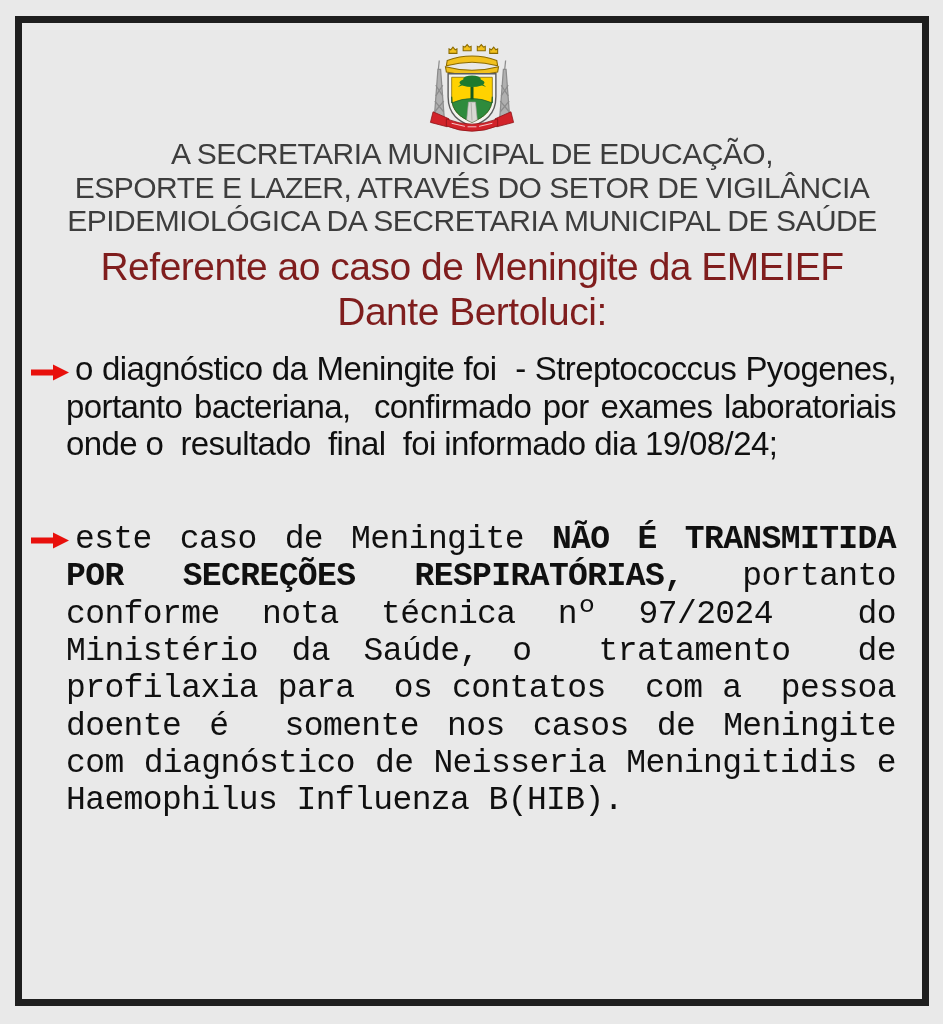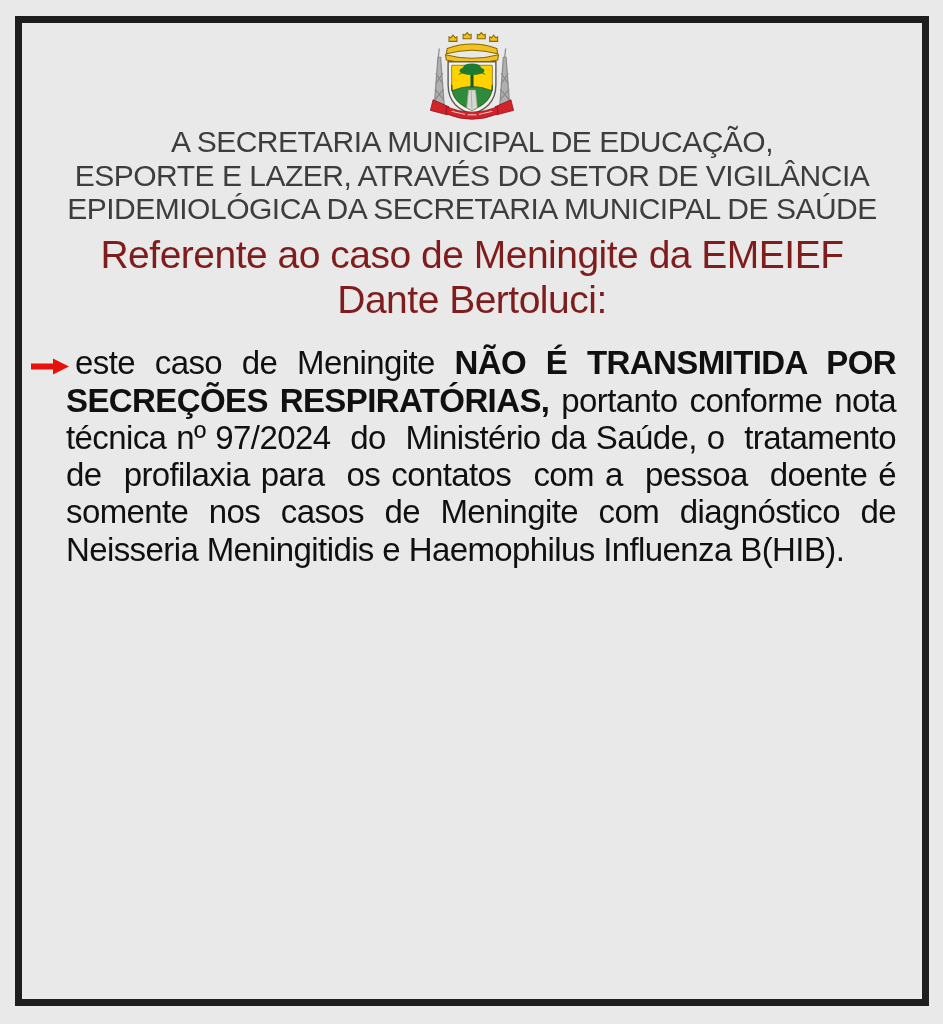--- a/index.html
+++ b/index.html
@@ -9,21 +9,21 @@
     font-family: "Liberation Sans", "DejaVu Sans", sans-serif;
     position: relative;
     overflow: hidden;
   }
   .frame {
     position: absolute;
     left: 15px; right: 14px; top: 16px; bottom: 18px;
     border: 7px solid var(--frame-black, #1e1e1e);
     background: var(--bg, #e9e9e9);
     overflow: hidden;
-    padding: 0 26px;
+    padding: 12px 26px;
     box-sizing: border-box;
     text-align: center;
   }
   .crest { display: block; margin: 6px auto 0; }
   .issuer {
     margin-top: 4px;
     font-size: 30px;
     line-height: 1.12;
     color: var(--header-gray, #3d3d3d);
     white-space: pre-line;
@@ -56,21 +56,21 @@
     white-space: pre-wrap;
     font-size: 33px;
     line-height: 1.13;
     color: var(--text-black, #101010);
     letter-spacing: -0.6px;
     padding-left: 18px;
     text-indent: -18px;
   }
   .bullet .bold-seg { font-weight: bold; }
   .bullet-1 { margin-top: 16px; }
-  .bullet-2 { margin-top: 22px; }
+  .bullet-2 { margin-top: 59px; font-family: Liberation Mono, monospace; }
   .arrow-icon {
     display: inline-block;
     vertical-align: baseline;
     margin-right: 5px;
     position: relative;
     top: 2px;
   }
   .footer {
     margin-top: 32px;
     font-size: 34px;
@@ -140,20 +140,23 @@
 
   <div class="issuer">A SECRETARIA MUNICIPAL DE EDUCAÇÃO,
 ESPORTE E LAZER, ATRAVÉS DO SETOR DE VIGILÂNCIA
 EPIDEMIOLÓGICA DA SECRETARIA MUNICIPAL DE SAÚDE</div>
 
 
   <div class="subject">Referente ao caso de Meningite da EMEIEF
 Dante Bertoluci:</div>
 
   <div>
+    <p class="bullet bullet-1"><span class="arrow-icon"><svg width="40" height="19" viewBox="0 0 40 19">
+            <path d="M1,6.5 H23 V1.5 L39,9.5 23,17.5 V12.5 H1 z" style="fill:var(--arrow-red,#e8100c)"></path>
+          </svg></span><span><span>o diagnóstico da Meningite foi  - Streptococcus Pyogenes, portanto bacteriana,  confirmado por exames laboratoriais onde o  resultado  final  foi informado dia 19/08/24;</span></span></p>
 
     <p class="bullet bullet-2"><span class="arrow-icon"><svg width="40" height="19" viewBox="0 0 40 19">
             <path d="M1,6.5 H23 V1.5 L39,9.5 23,17.5 V12.5 H1 z" style="fill:var(--arrow-red,#e8100c)"></path>
           </svg></span><span><span>este caso de Meningite </span><span class="bold-seg">NÃO É TRANSMITIDA POR SECREÇÕES RESPIRATÓRIAS,</span><span> portanto conforme nota técnica nº 97/2024  do  Ministério da Saúde, o  tratamento  de  profilaxia para  os contatos  com a  pessoa  doente é  somente nos casos de Meningite com diagnóstico de Neisseria Meningitidis e Haemophilus Influenza B(HIB).</span></span></p>
   </div>
 
 
 </div>
 
 </body></html>

